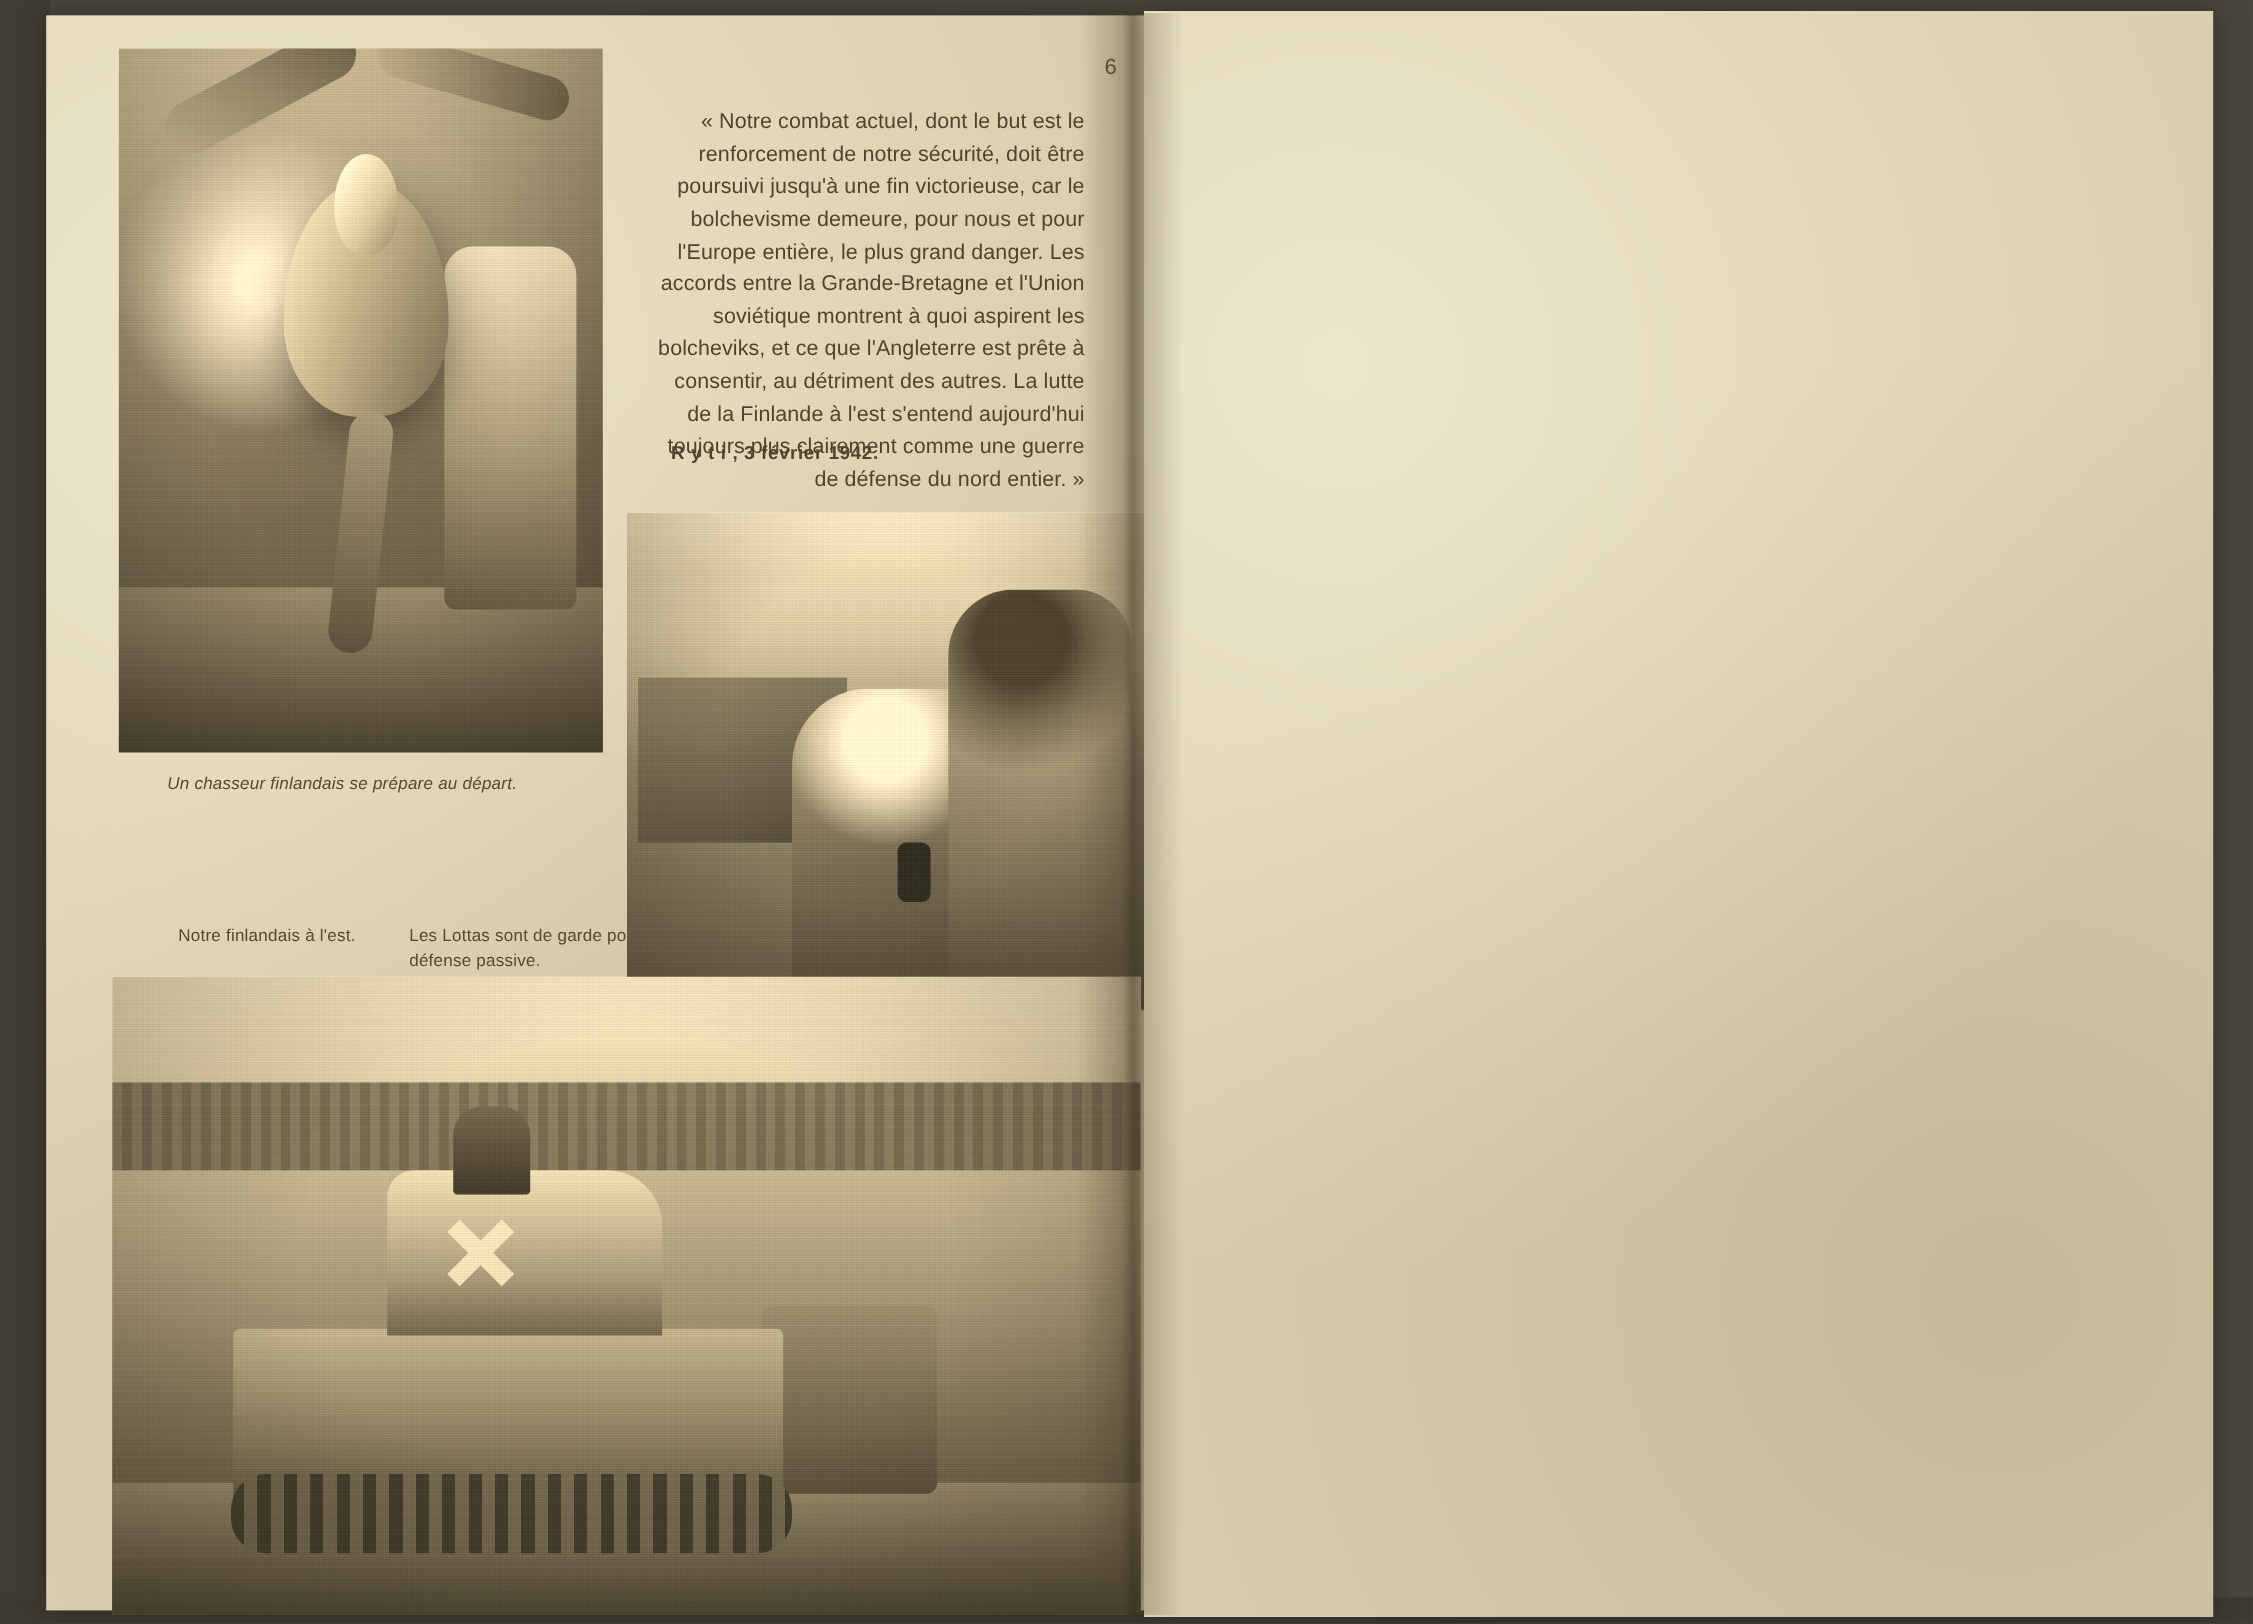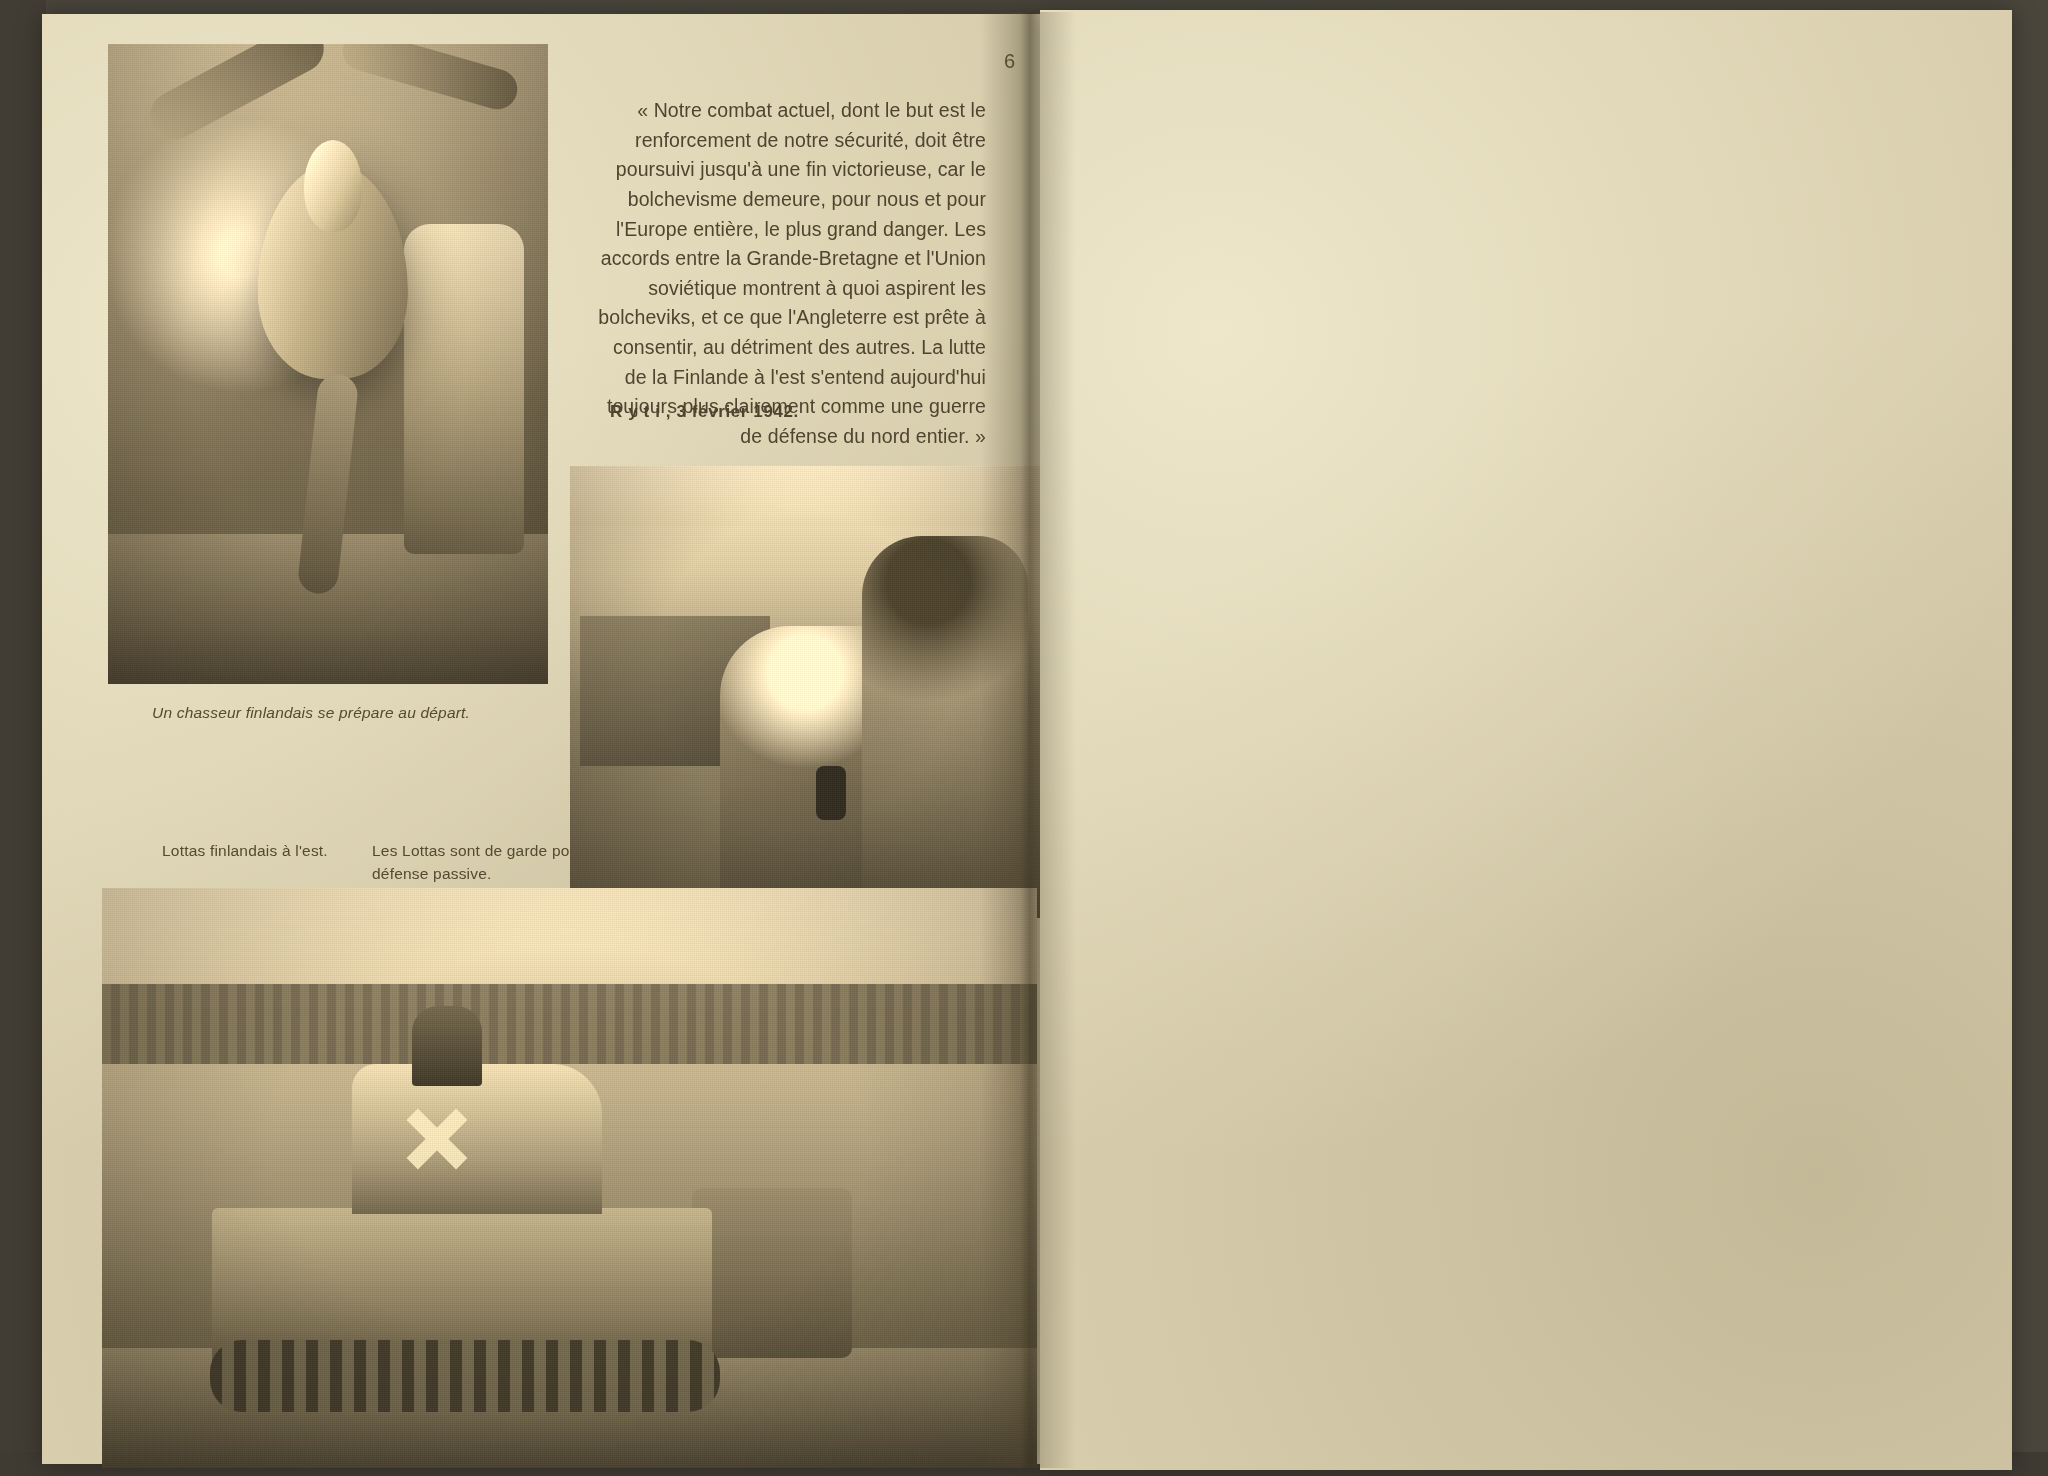--- a/index.html
+++ b/index.html
@@ -269,21 +269,21 @@
       <div class="mech2"></div>
       <div class="prop-hub"></div>
       <div class="blade-c"></div>
       <div class="spinner"></div>
       <div class="grain"></div>
       <div class="vig"></div>
     </div>
 
     <div class="caption" id="cap-plane">Un chasseur finlandais se prépare au départ.</div>
 
-    <div class="caption" id="cap-tanks">Lottas finlandais à l'est.</div>
+    <div class="caption" id="cap-tanks">Notre finlandais à l'est.</div>
 
     <div class="caption" id="cap-lotta">Les Lottas sont de garde pour la défense passive.</div>
 
     <div class="photo" id="photo-lotta">
       <div class="sky"></div>
       <div class="trees"></div>
       <div class="hut"></div>
       <div class="figA"></div>
       <div class="figB"></div>
       <div class="handset"></div>

